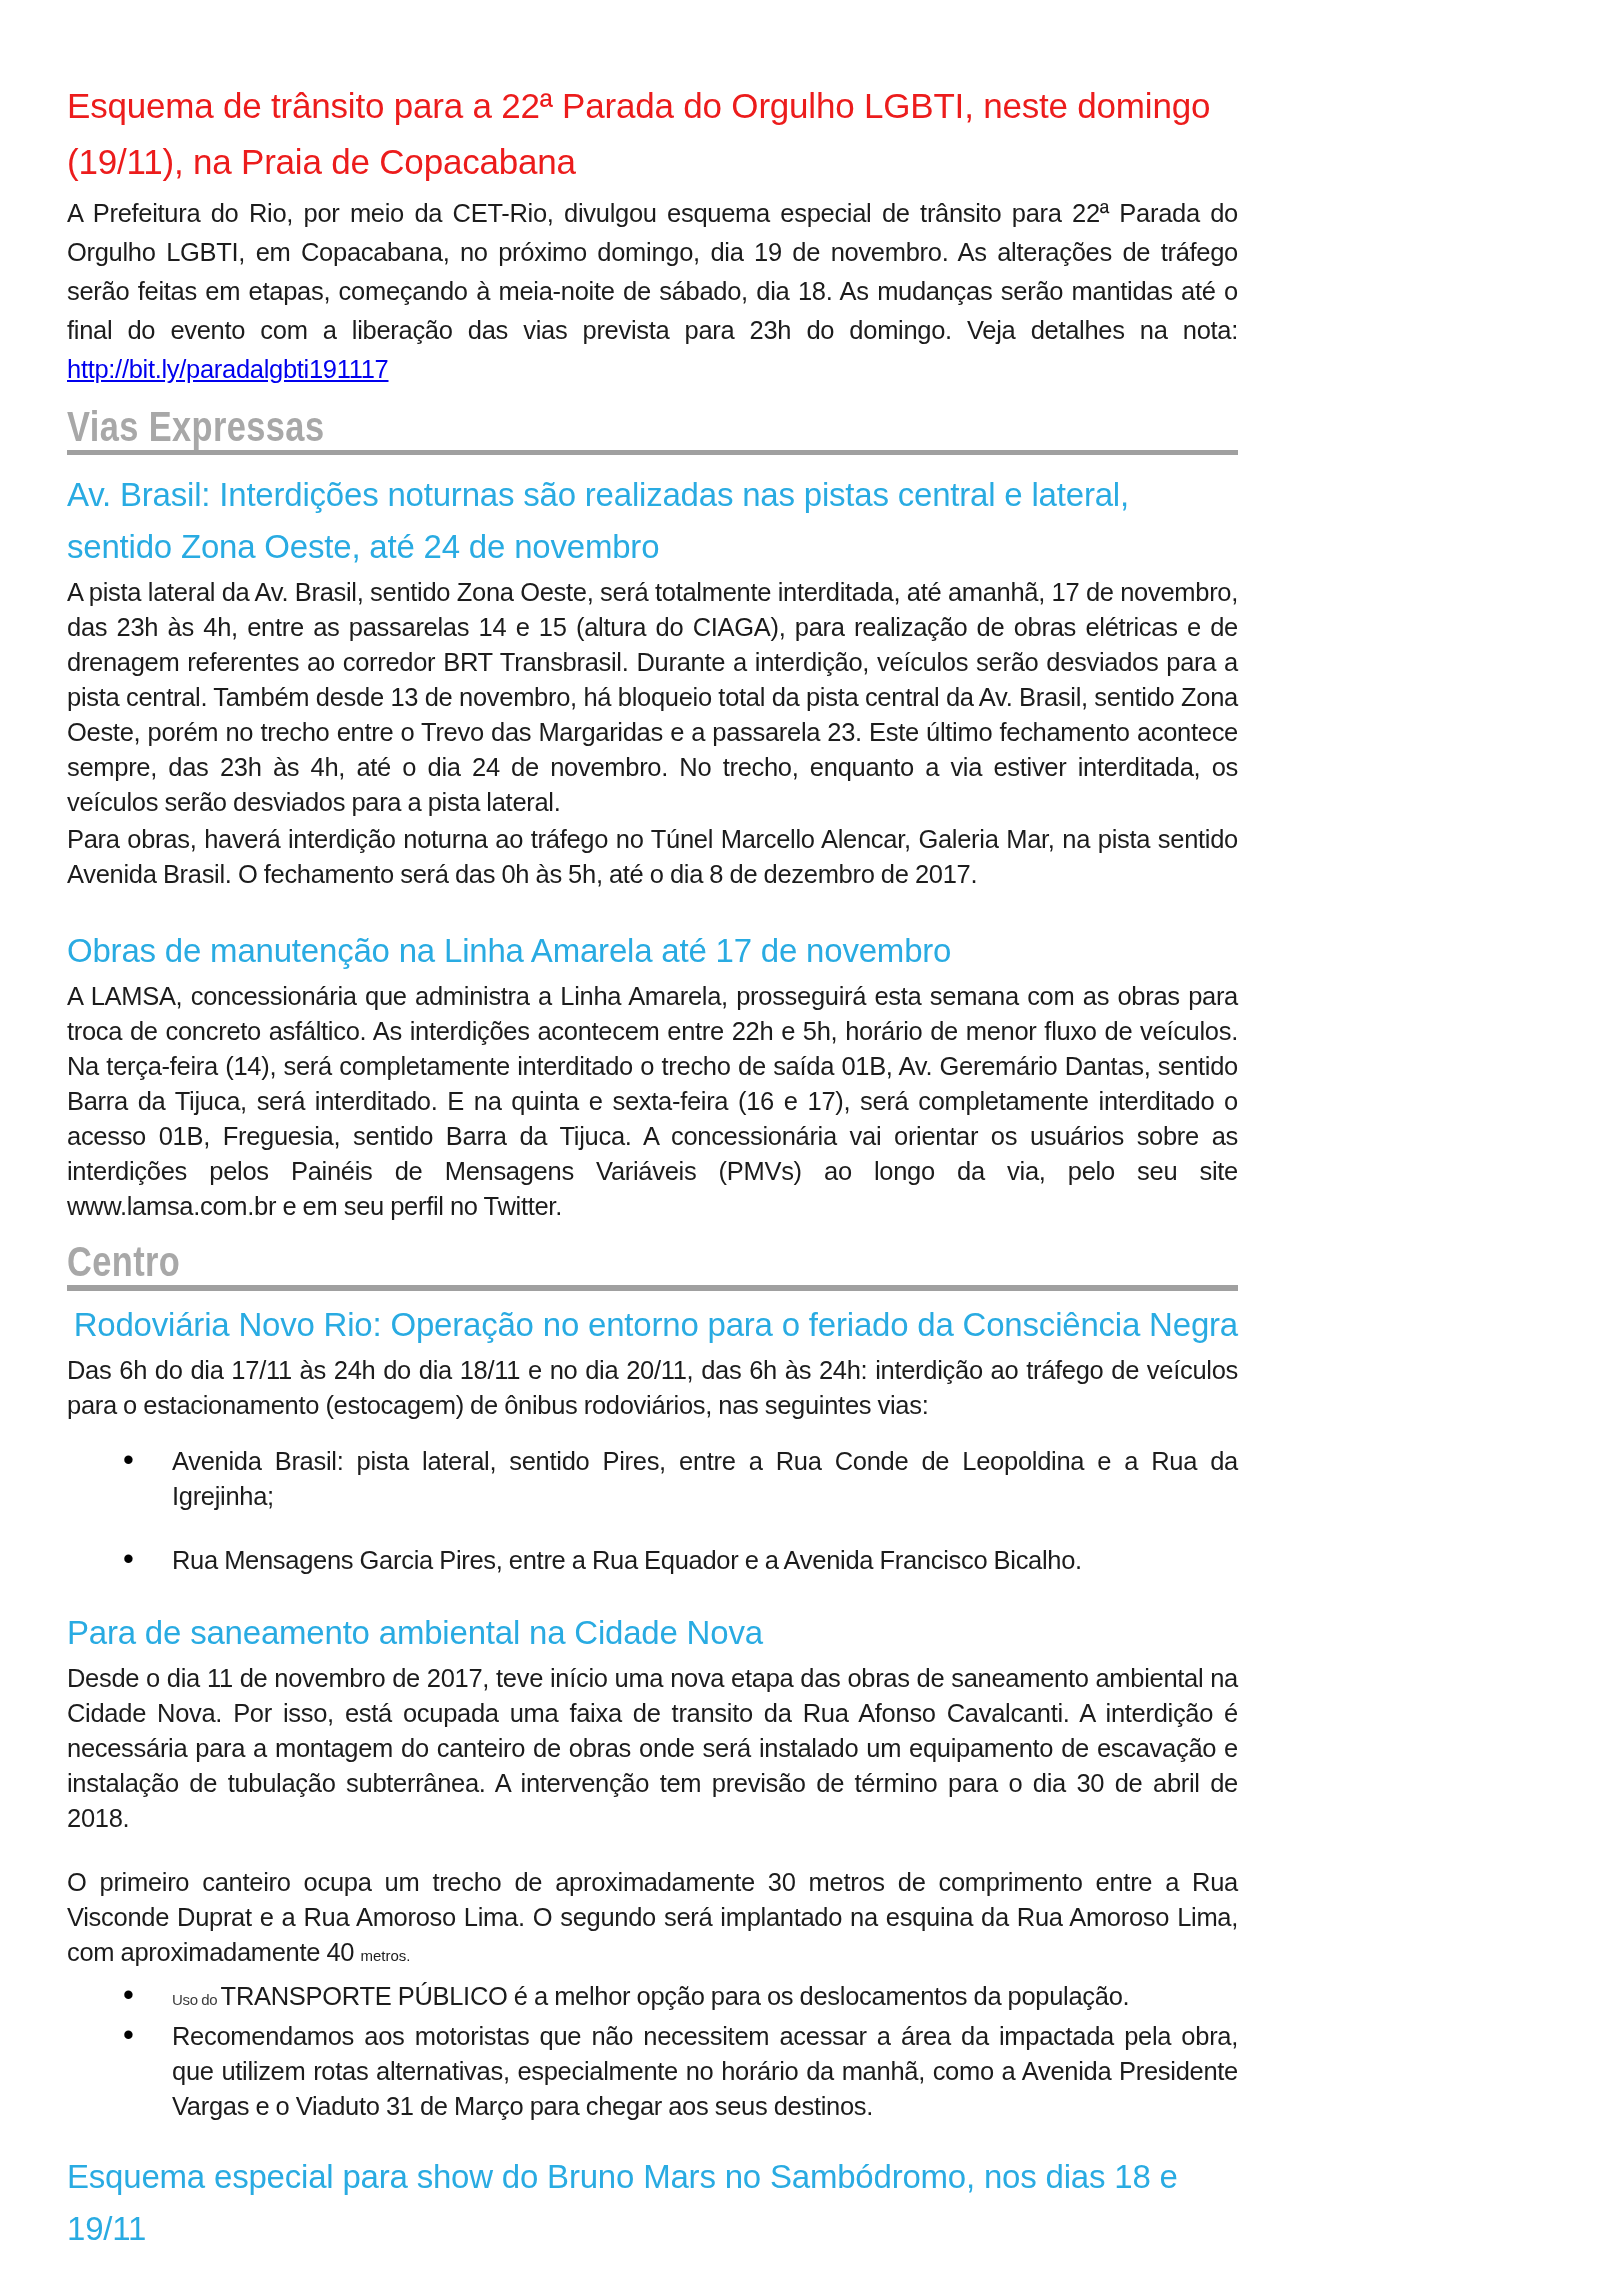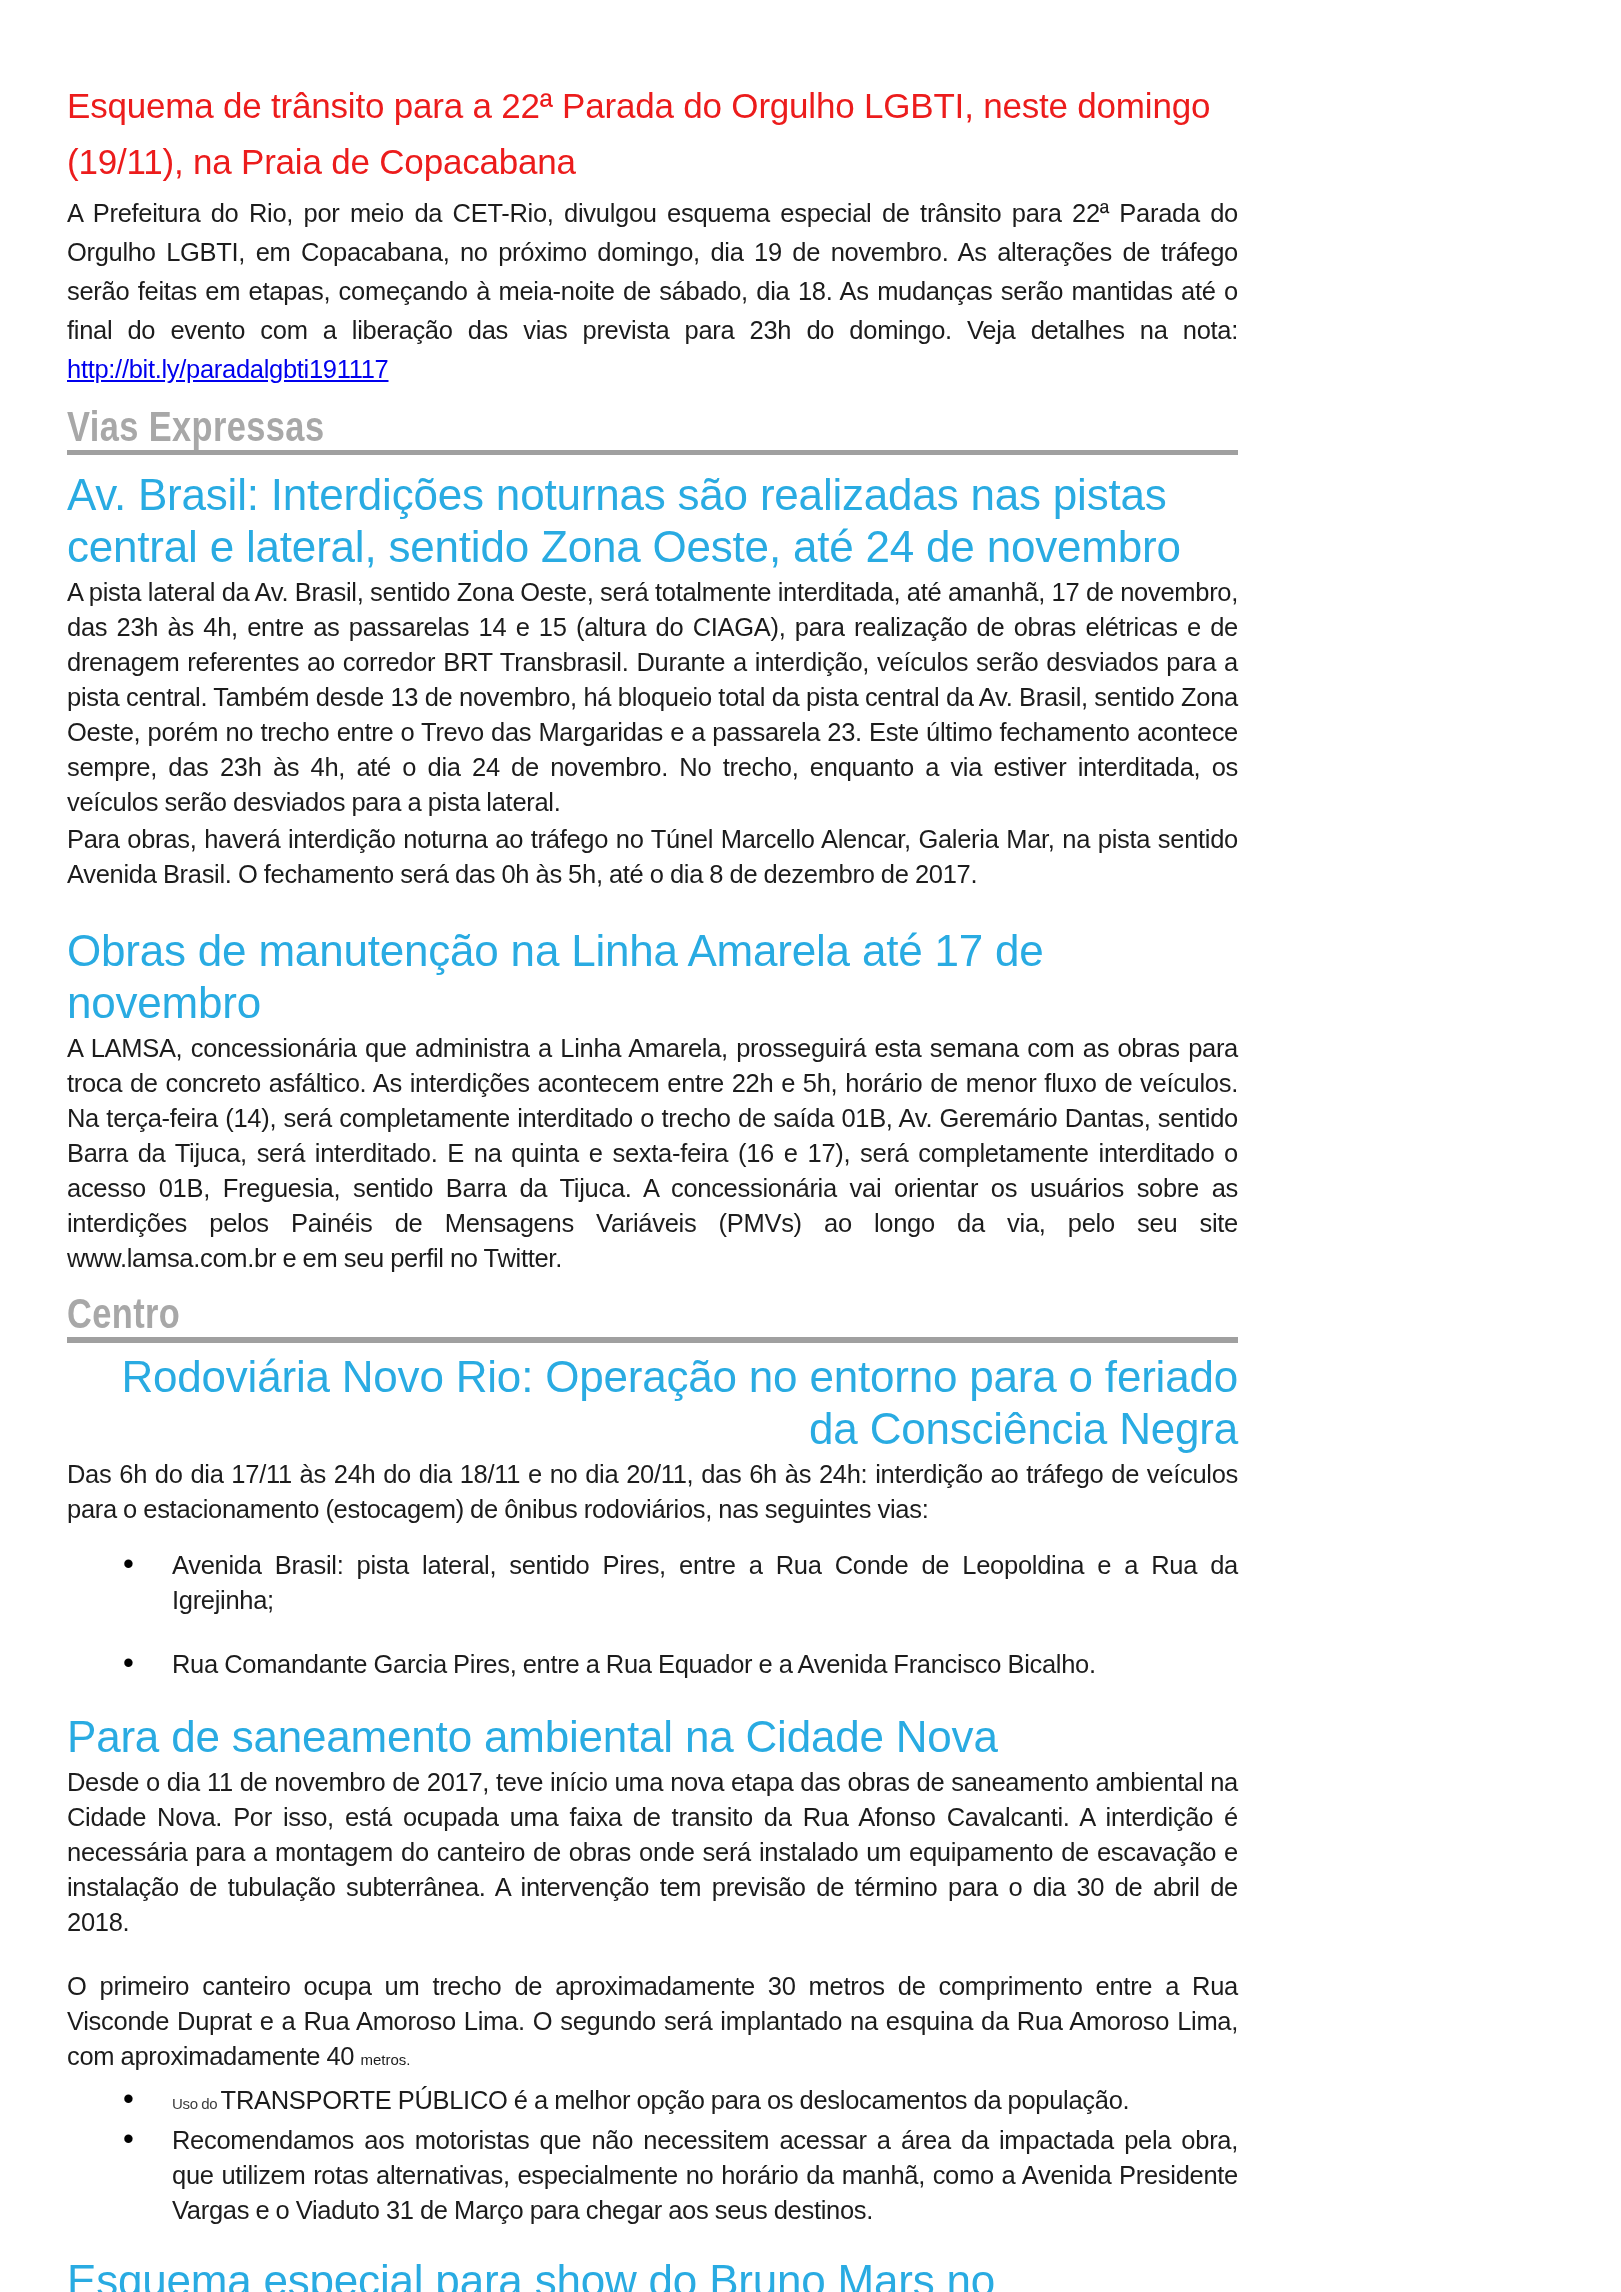--- a/index.html
+++ b/index.html
@@ -33,21 +33,21 @@
   .section-wrap{margin-top:15.7px;}
   .section-header{
     font-weight:bold;font-size:43px;line-height:43px;
     color:var(--section-gray);
     transform:scaleX(0.8);transform-origin:left center;
     white-space:nowrap;letter-spacing:0.5px;
   }
   .section-rule{height:5.9px;background:var(--rule-gray);margin-top:2px;}
   .article-title{
     margin:0;font-weight:normal;
-    font-size:44px;line-height:52px;
+    font-size:33px;line-height:52px;
     color:var(--heading-blue);letter-spacing:-0.2px;
   }
   .mt-after-rule{margin-top:13.7px;}
   .mt-article-2{margin-top:35px;}
   .mt-article-3{margin-top:33px;}
   .mt-article-4{margin-top:7.8px;text-align:right;}
   .mt-article-5{margin-top:25.5px;}
   .mt-article-6{margin-top:27.4px;}
   .para-gap{margin-top:2px;}
   .para-gap-big{margin-top:29px;}
@@ -96,21 +96,21 @@
   <div class="section-wrap">
     <div class="section-header">Centro</div>
     <div class="section-rule"></div>
   </div>
 
   <h2 class="article-title mt-article-4">Rodoviária Novo Rio: Operação no entorno para o feriado da Consciência Negra</h2>
   <p class="body-text tight para-gap">Das 6h do dia 17/11 às 24h do dia 18/11 e no dia 20/11, das 6h às 24h: interdição ao tráfego de veículos para o estacionamento (estocagem) de ônibus rodoviários, nas seguintes vias:</p>
 
   <ul class="bullet-list">
     <li>Avenida Brasil: pista lateral, sentido Pires, entre a Rua Conde de Leopoldina e a Rua da Igrejinha;</li>
-    <li>Rua Comandante Garcia Pires, entre a Rua Equador e a Avenida Francisco Bicalho.</li>
+    <li>Rua Mensagens Garcia Pires, entre a Rua Equador e a Avenida Francisco Bicalho.</li>
   </ul>
 
   <h2 class="article-title mt-article-5">Para de saneamento ambiental na Cidade Nova</h2>
   <p class="body-text tight para-gap">Desde o dia 11 de novembro de 2017, teve início uma nova etapa das obras de saneamento ambiental na Cidade Nova. Por isso, está ocupada  uma faixa de transito da Rua Afonso Cavalcanti. A interdição é necessária para a montagem do canteiro de obras onde será instalado um equipamento de escavação e instalação de tubulação subterrânea. A intervenção tem previsão de término para o dia 30 de abril de 2018.</p>
   <p class="body-text tight para-gap-big"><span>O primeiro canteiro ocupa um trecho de aproximadamente 30 metros de comprimento entre a Rua Visconde Duprat e a Rua Amoroso Lima. O segundo será implantado na esquina da Rua Amoroso Lima, com aproximadamente 40 </span><span class="small-suffix">metros.</span></p>
 
 
   <ul class="bullet-list rec-list">
     <li><span class="rec-prefix">Uso do </span><span>TRANSPORTE PÚBLICO é a melhor opção para os deslocamentos da população.</span></li>
     <li>Recomendamos aos motoristas que não necessitem acessar a área da impactada pela obra, que utilizem rotas alternativas, especialmente no horário da manhã, como a Avenida Presidente Vargas e o Viaduto 31 de Março para chegar aos seus destinos.</li>

